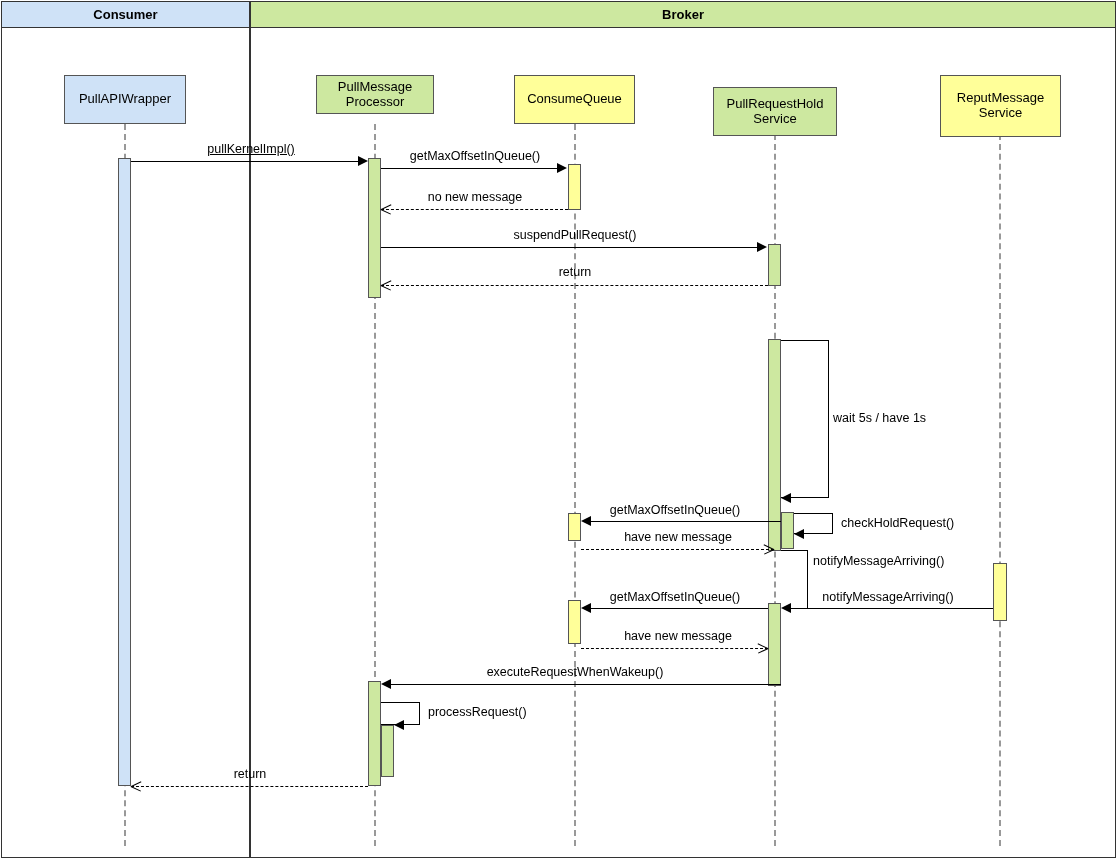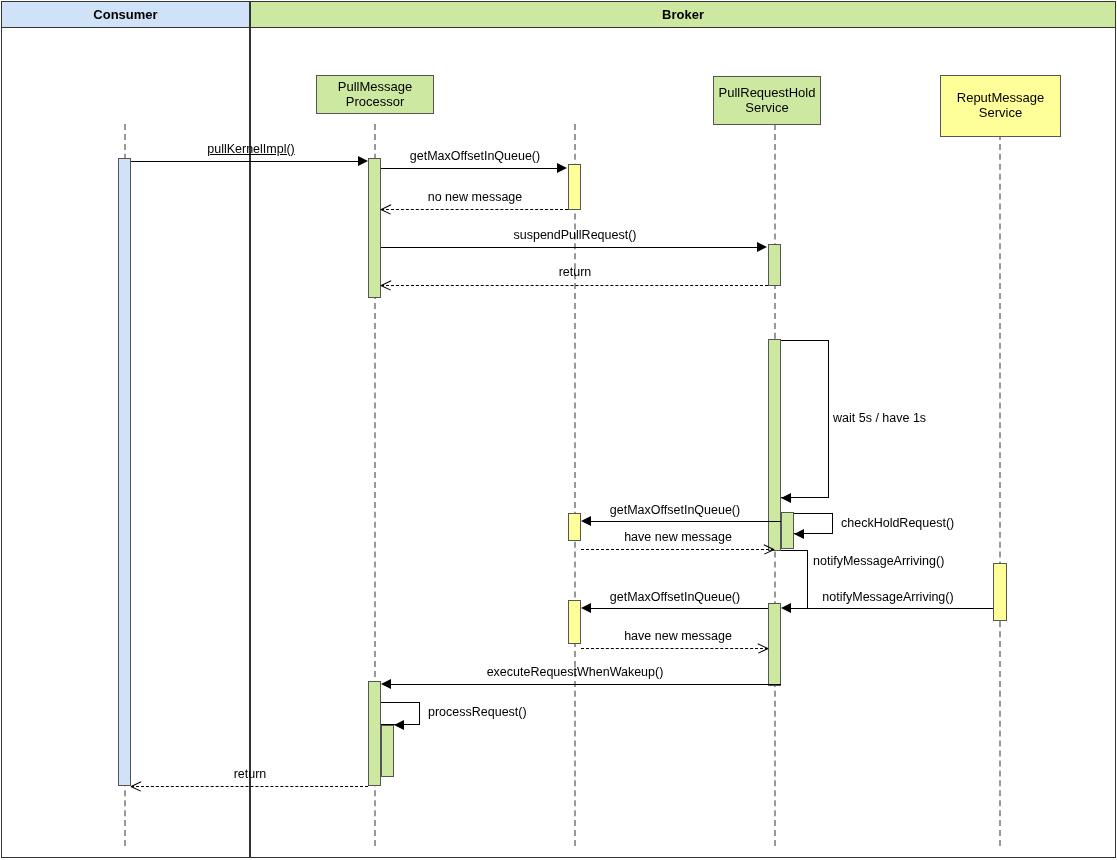--- a/index.html
+++ b/index.html
@@ -91,30 +91,40 @@
   </div>
   <div class="partition-body" style="left:1px;top:28px;width:249px;height:830px;"></div>
   <div class="partition-body" style="left:250px;top:28px;width:866px;height:830px;"></div>
 
   <div class="lifeline-line" style="left:124px;top:124px;height:722px;"></div>
   <div class="lifeline-line" style="left:374px;top:124px;height:722px;"></div>
   <div class="lifeline-line" style="left:574px;top:124px;height:722px;"></div>
   <div class="lifeline-line" style="left:774px;top:124px;height:722px;"></div>
   <div class="lifeline-line" style="left:999px;top:124px;height:722px;"></div>
 
+  <div class="lifeline-box" style="left:64px;top:75px;width:122px;height:49px;background:#cfe2f7;">
+    <div>
+      <div>PullAPIWrapper</div>
+    </div>
+  </div>
 
   <div class="lifeline-box" style="left:316px;top:75px;width:118px;height:39px;background:#cde8a0;">
     <div>
       <div>PullMessage</div>
       <div>Processor</div>
     </div>
   </div>
 
-
-  <div class="lifeline-box" style="left:713px;top:76px;width:108px;height:49px;background:#cde8a0;">
+  <div class="lifeline-box" style="left:514px;top:75px;width:121px;height:49px;background:#ffff99;">
+    <div>
+      <div>ConsumeQueue</div>
+    </div>
+  </div>
+
+  <div class="lifeline-box" style="left:713px;top:87px;width:124px;height:49px;background:#cde8a0;">
     <div>
       <div>PullRequestHold</div>
       <div>Service</div>
     </div>
   </div>
 
   <div class="lifeline-box" style="left:940px;top:75px;width:121px;height:62px;background:#ffff99;">
     <div>
       <div>ReputMessage</div>
       <div>Service</div>

